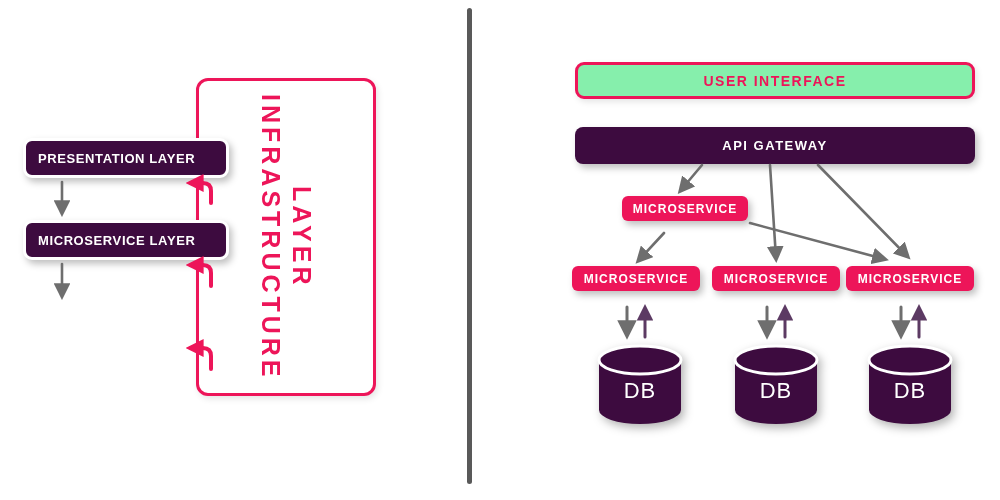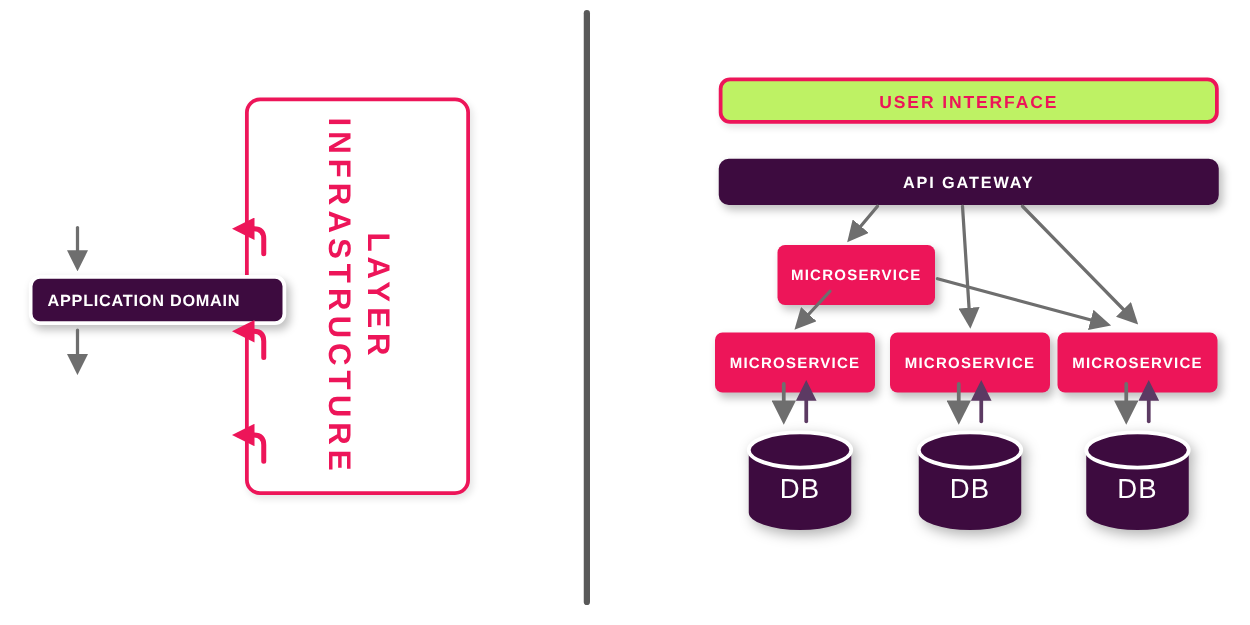--- a/index.html
+++ b/index.html
@@ -32,34 +32,34 @@
 
   
   .divider {
     position:absolute; left:467px; top:8px; width:5px; height:476px;
     background:#595959; border-radius:3px; z-index:2;
   }
 
   
   .ui-box {
     position:absolute; left:575px; top:62px; width:400px; height:37px; box-sizing:border-box;
-    border:3px solid #ED1559; border-radius:9px; background:#bef264;
+    border:3px solid #ED1559; border-radius:9px; background:#86efac;
     display:flex; align-items:center; justify-content:center;
     color:#ED1559; font-weight:bold; font-size:14px; letter-spacing:1.5px;
     box-shadow:2px 3px 6px rgba(0,0,0,0.10); z-index:3;
   }
   .gw-box {
     position:absolute; left:575px; top:127px; width:400px; height:37px;
     background:#3D0B3F; border-radius:8px;
     display:flex; align-items:center; justify-content:center;
     color:#ffffff; font-weight:bold; font-size:13px; letter-spacing:1.5px;
     box-shadow:3px 4px 7px rgba(0,0,0,0.25); z-index:3;
   }
   .ms-box {
-    position:absolute; height:48px; background:#ED1559; border-radius:6px;
+    position:absolute; height:25px; background:#ED1559; border-radius:6px;
     display:flex; align-items:center; justify-content:center;
     color:#ffffff; font-weight:bold; font-size:12px; letter-spacing:1px;
     box-shadow:3px 4px 7px rgba(0,0,0,0.25); z-index:3;
   }
   #ms0 { left:622px; top:196px; width:126px; }
   #ms1 { left:572px; top:266px; width:128px; }
   #ms2 { left:712px; top:266px; width:128px; }
   #ms3 { left:846px; top:266px; width:128px; }
 
   .db {
@@ -88,22 +88,25 @@
 
 <div class="canvas">
 
   <div class="infra-box">
     <div class="infra-text">
       <span>INFRASTRUCTURE</span>
       <span>LAYER</span>
     </div>
   </div>
 
+  <div class="layer-box" id="layer1">
+    <span>PRESENTATION LAYER</span>
+  </div>
   <div class="layer-box" id="layer2">
-    <span>APPLICATION DOMAIN</span>
+    <span>MICROSERVICE LAYER</span>
   </div>
 
   <div class="divider"></div>
 
   <div class="ui-box">
     <span>USER INTERFACE</span>
   </div>
   <div class="gw-box">
     <span>API GATEWAY</span>
   </div>

